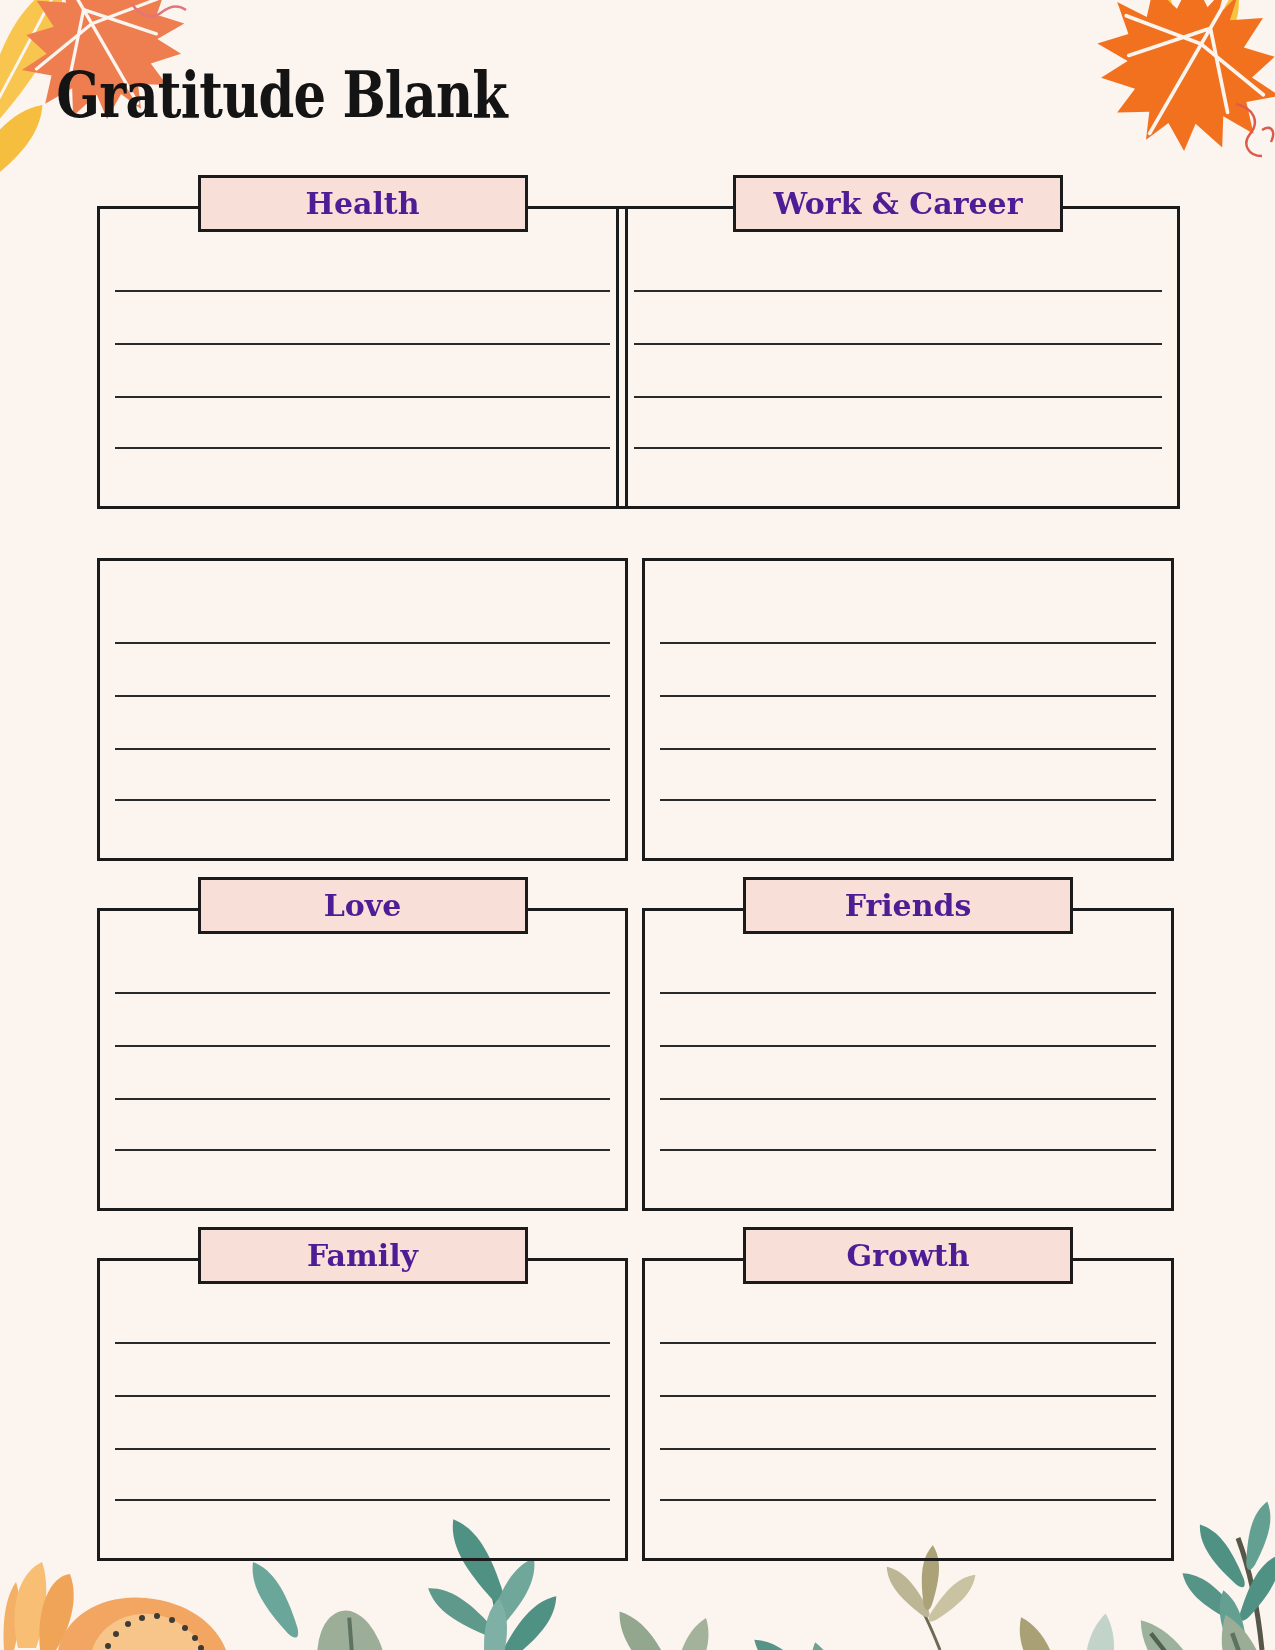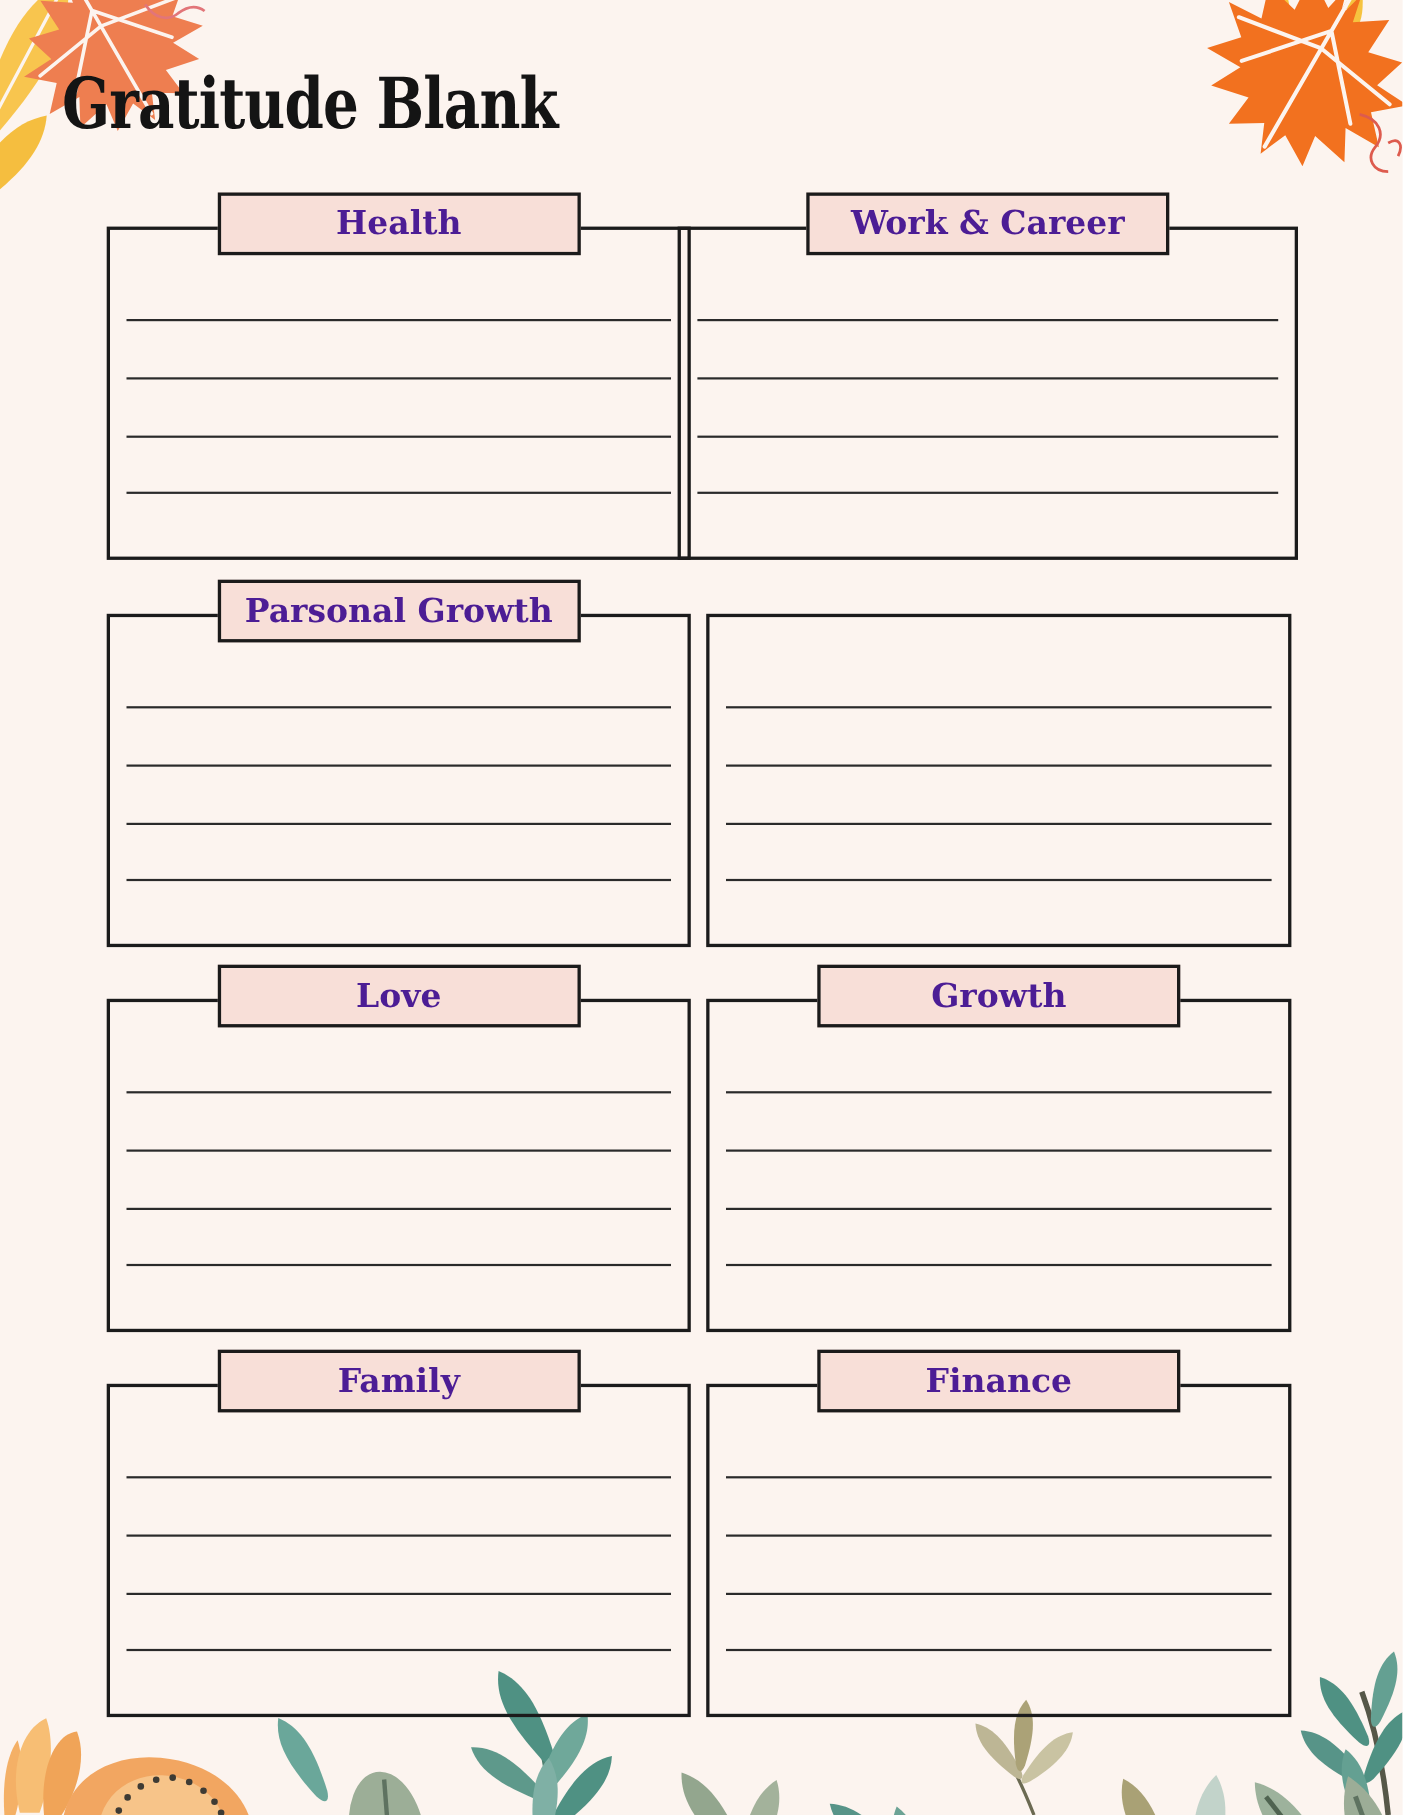--- a/index.html
+++ b/index.html
@@ -198,23 +198,20 @@
       </div>
   </section>
 
   <section class="sec" style="left:97px;top:558px;width:531px">
     <div class="box">
       <div class="wl wl1"></div>
       <div class="wl wl2"></div>
       <div class="wl wl3"></div>
       <div class="wl wl4"></div>
     </div>
-    <div class="tab">
-        <span>Parsonal Growth</span>
-      </div>
   </section>
 
   <section class="sec" style="left:642px;top:558px;width:532px">
     <div class="box">
       <div class="wl wl1"></div>
       <div class="wl wl2"></div>
       <div class="wl wl3"></div>
       <div class="wl wl4"></div>
     </div>
   </section>
@@ -232,41 +229,41 @@
   </section>
 
   <section class="sec" style="left:642px;top:908px;width:532px">
     <div class="box">
       <div class="wl wl1"></div>
       <div class="wl wl2"></div>
       <div class="wl wl3"></div>
       <div class="wl wl4"></div>
     </div>
     <div class="tab">
+        <span>Friends</span>
+      </div>
+  </section>
+
+  <section class="sec" style="left:97px;top:1258px;width:531px">
+    <div class="box">
+      <div class="wl wl1"></div>
+      <div class="wl wl2"></div>
+      <div class="wl wl3"></div>
+      <div class="wl wl4"></div>
+    </div>
+    <div class="tab">
+        <span>Family</span>
+      </div>
+  </section>
+
+  <section class="sec" style="left:642px;top:1258px;width:532px">
+    <div class="box">
+      <div class="wl wl1"></div>
+      <div class="wl wl2"></div>
+      <div class="wl wl3"></div>
+      <div class="wl wl4"></div>
+    </div>
+    <div class="tab">
         <span>Growth</span>
       </div>
   </section>
 
-  <section class="sec" style="left:97px;top:1258px;width:531px">
-    <div class="box">
-      <div class="wl wl1"></div>
-      <div class="wl wl2"></div>
-      <div class="wl wl3"></div>
-      <div class="wl wl4"></div>
-    </div>
-    <div class="tab">
-        <span>Family</span>
-      </div>
-  </section>
-
-  <section class="sec" style="left:642px;top:1258px;width:532px">
-    <div class="box">
-      <div class="wl wl1"></div>
-      <div class="wl wl2"></div>
-      <div class="wl wl3"></div>
-      <div class="wl wl4"></div>
-    </div>
-    <div class="tab">
-        <span>Finance</span>
-      </div>
-  </section>
-
 </div>
 
 </body></html>

